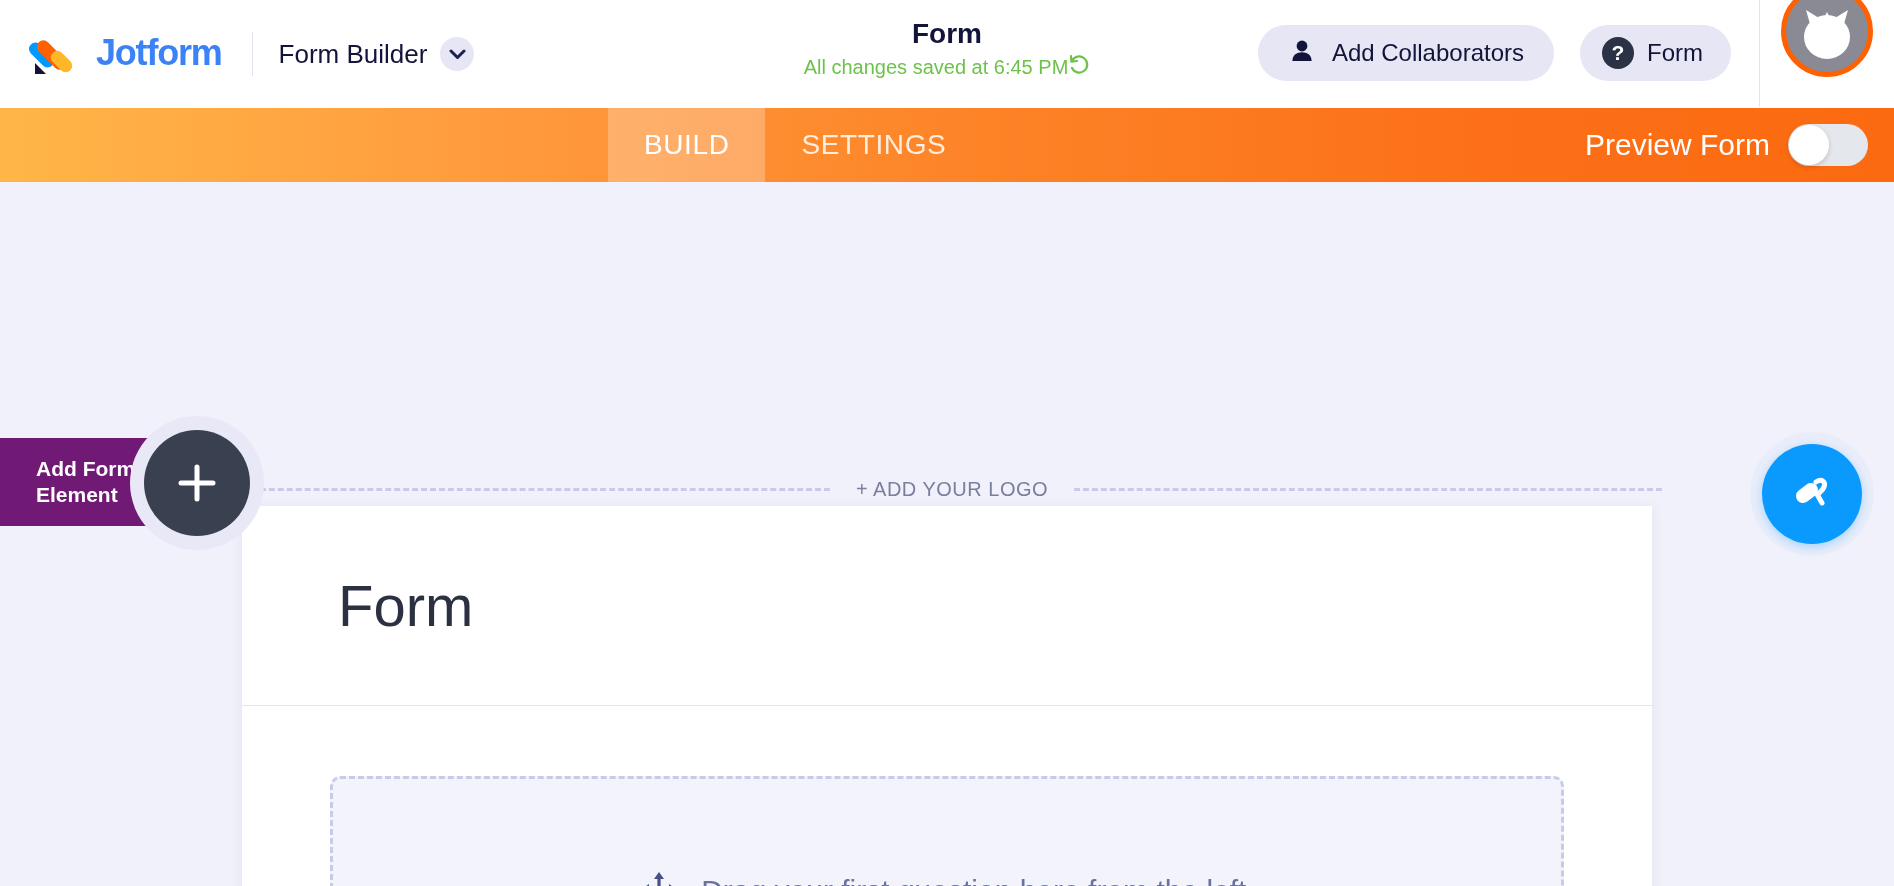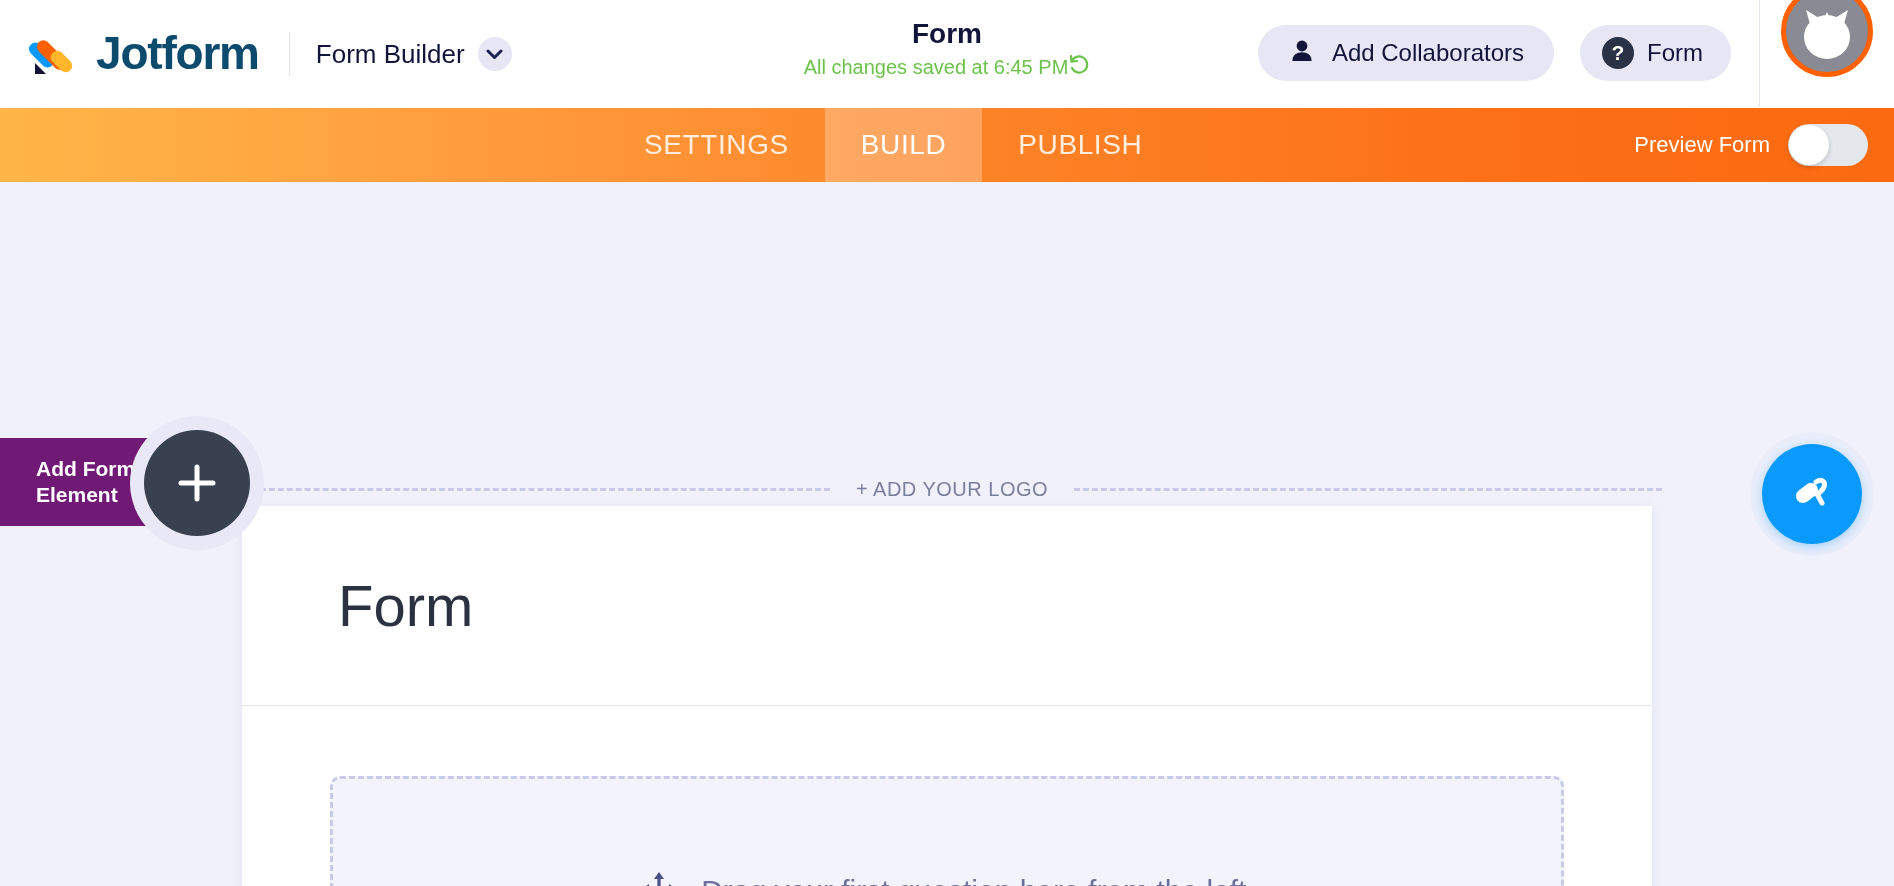--- a/index.html
+++ b/index.html
@@ -30,23 +30,23 @@
   }
 
   .logo-mark {
     width: 54px;
     height: 54px;
     position: relative;
     flex-shrink: 0;
   }
 
   .logo-text {
-    font-size: 46px;
+    font-size: 36px;
     font-weight: bold;
-    color: #0c4a6e;
+    color: #3b82f6;
     letter-spacing: -1.2px;
     line-height: 1;
     padding-bottom: 3px;
   }
 
   .header-divider {
     width: 1px;
     height: 44px;
     background: #e3e3ef;
     margin: 0 26px 0 30px;
@@ -215,21 +215,21 @@
     position: absolute;
     right: 26px;
     top: 0;
     height: 74px;
     display: flex;
     align-items: center;
     gap: 18px;
   }
 
   .preview-label {
-    font-size: 22px;
+    font-size: 30px;
     color: #ffffff;
     white-space: nowrap;
   }
 
   .toggle {
     width: 80px;
     height: 42px;
     border-radius: 21px;
     background: #e4e8ec;
     position: relative;
@@ -471,28 +471,25 @@
         </svg>
       </div>
     </div>
 
   </div>
 </div>
 
 <div class="navbar">
   <div class="nav-spacer-left"></div>
 
+  <div class="nav-tab active">
+    <span>BUILD</span>
+  </div>
   <div class="nav-tab dim">
     <span>SETTINGS</span>
-  </div>
-  <div class="nav-tab active">
-    <span>BUILD</span>
-  </div>
-  <div class="nav-tab dim">
-    <span>PUBLISH</span>
   </div>
 
   <div class="preview-zone">
     <span class="preview-label">Preview Form</span>
     <div class="toggle">
       <div class="toggle-knob"></div>
     </div>
   </div>
 </div>
 

